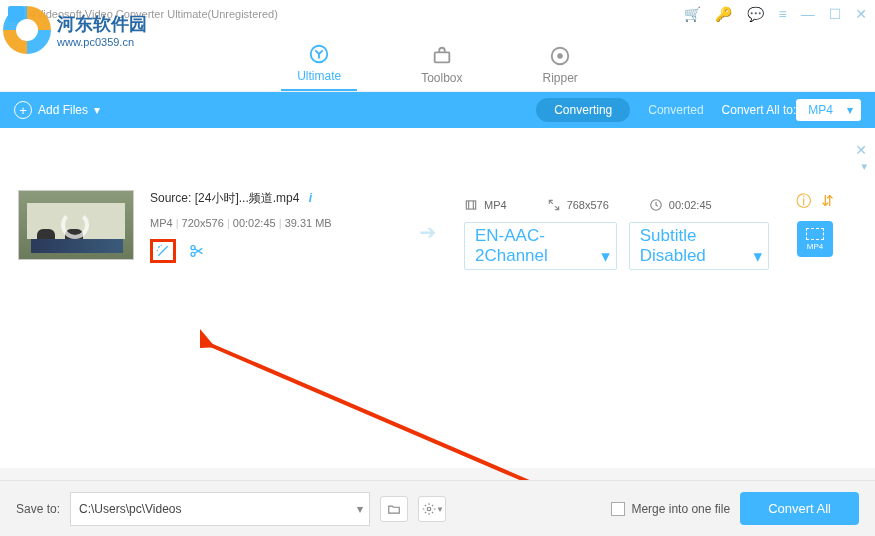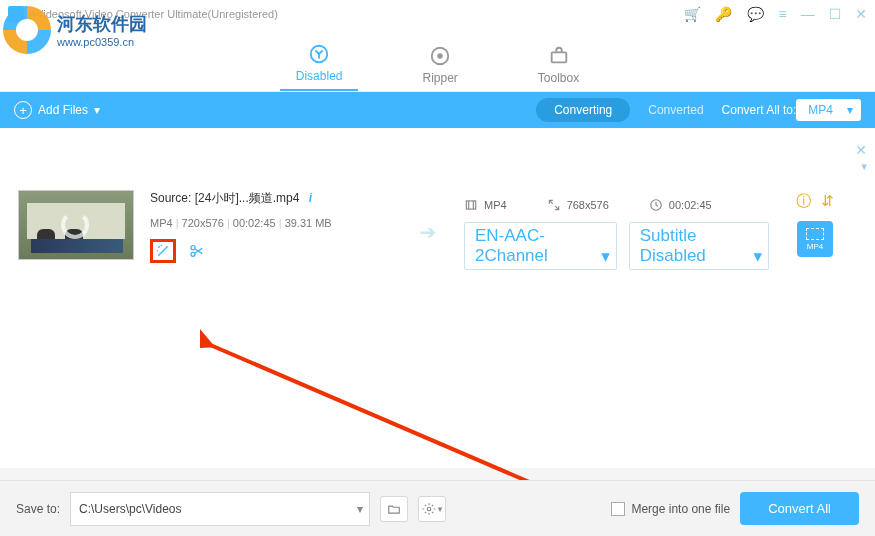--- a/index.html
+++ b/index.html
@@ -109,35 +109,35 @@
     <span>✕</span>
   </div>
 </div>
 
 <div class="topnav">
   <div class="tab active">
     <svg viewBox="0 0 24 24" fill="none" stroke="#3fb6ff" stroke-width="2">
         <circle cx="12" cy="12" r="9"></circle>
         <path d="M8 8l4 4M16 8l-4 4M12 12v5"></path>
       </svg>
-    <span>Disabled</span>
+    <span>Ultimate</span>
+  </div>
+  <div class="tab">
+    <svg viewBox="0 0 24 24" fill="none" stroke="#999" stroke-width="2">
+        <rect x="4" y="8" width="16" height="11" rx="1"></rect>
+        <path d="M9 8V6a3 3 0 016 0v2"></path>
+      </svg>
+    <span>Toolbox</span>
   </div>
   <div class="tab">
     <svg viewBox="0 0 24 24" fill="none" stroke="#999" stroke-width="2">
         <circle cx="12" cy="12" r="9"></circle>
         <circle cx="12" cy="12" r="2" fill="#999"></circle>
       </svg>
     <span>Ripper</span>
-  </div>
-  <div class="tab">
-    <svg viewBox="0 0 24 24" fill="none" stroke="#999" stroke-width="2">
-        <rect x="4" y="8" width="16" height="11" rx="1"></rect>
-        <path d="M9 8V6a3 3 0 016 0v2"></path>
-      </svg>
-    <span>Toolbox</span>
   </div>
 </div>
 
 <div class="toolbar">
   <div class="add-files">
     <div class="plus">+</div>
     <span>Add Files</span>
     <span>▾</span>
   </div>
   <div class="mid">

